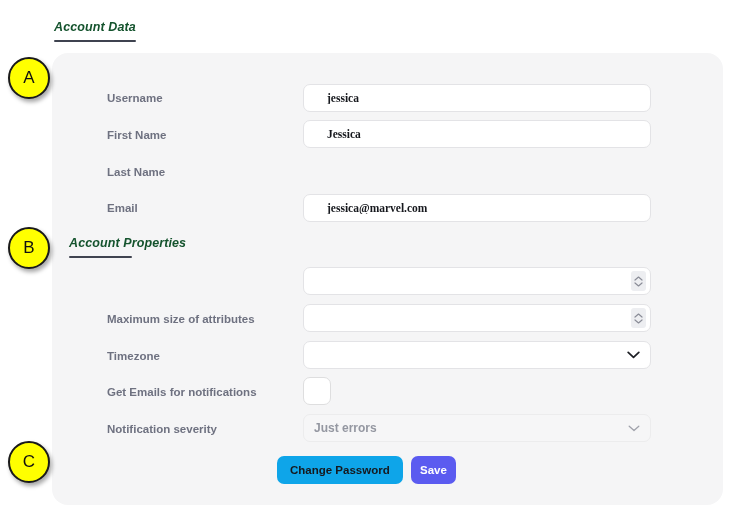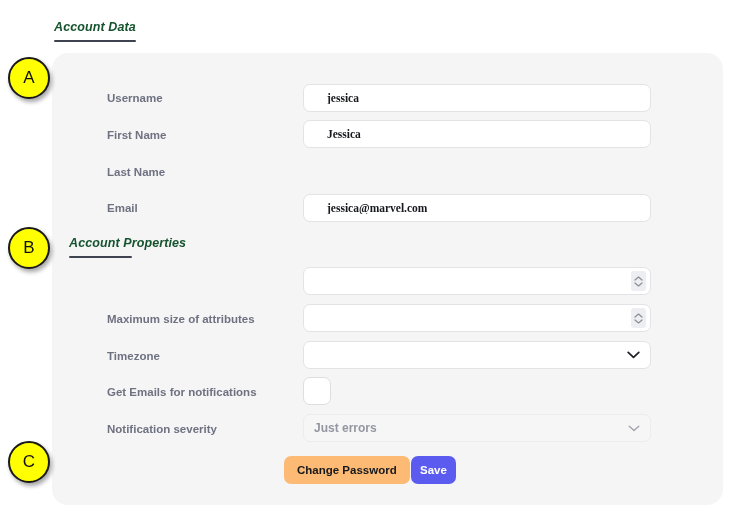--- a/index.html
+++ b/index.html
@@ -141,25 +141,25 @@
     box-sizing: border-box;
     border: none;
     border-radius: 7px;
     font-family: "Liberation Sans", sans-serif;
     font-size: 11.5px;
     font-weight: bold;
     cursor: pointer;
     white-space: nowrap;
   }
   #btn-change-password {
-    left: 284px;
+    left: 277px;
     top: 456px;
     height: 28px;
     padding: 0 13px;
-    background: #fdba74;
+    background: #0ea5e9;
     color: #16181d;
   }
   #btn-save {
     left: 411px;
     top: 456px;
     height: 28px;
     padding: 0 9px;
     background: #5b5bf0;
     color: #ffffff;
   }

